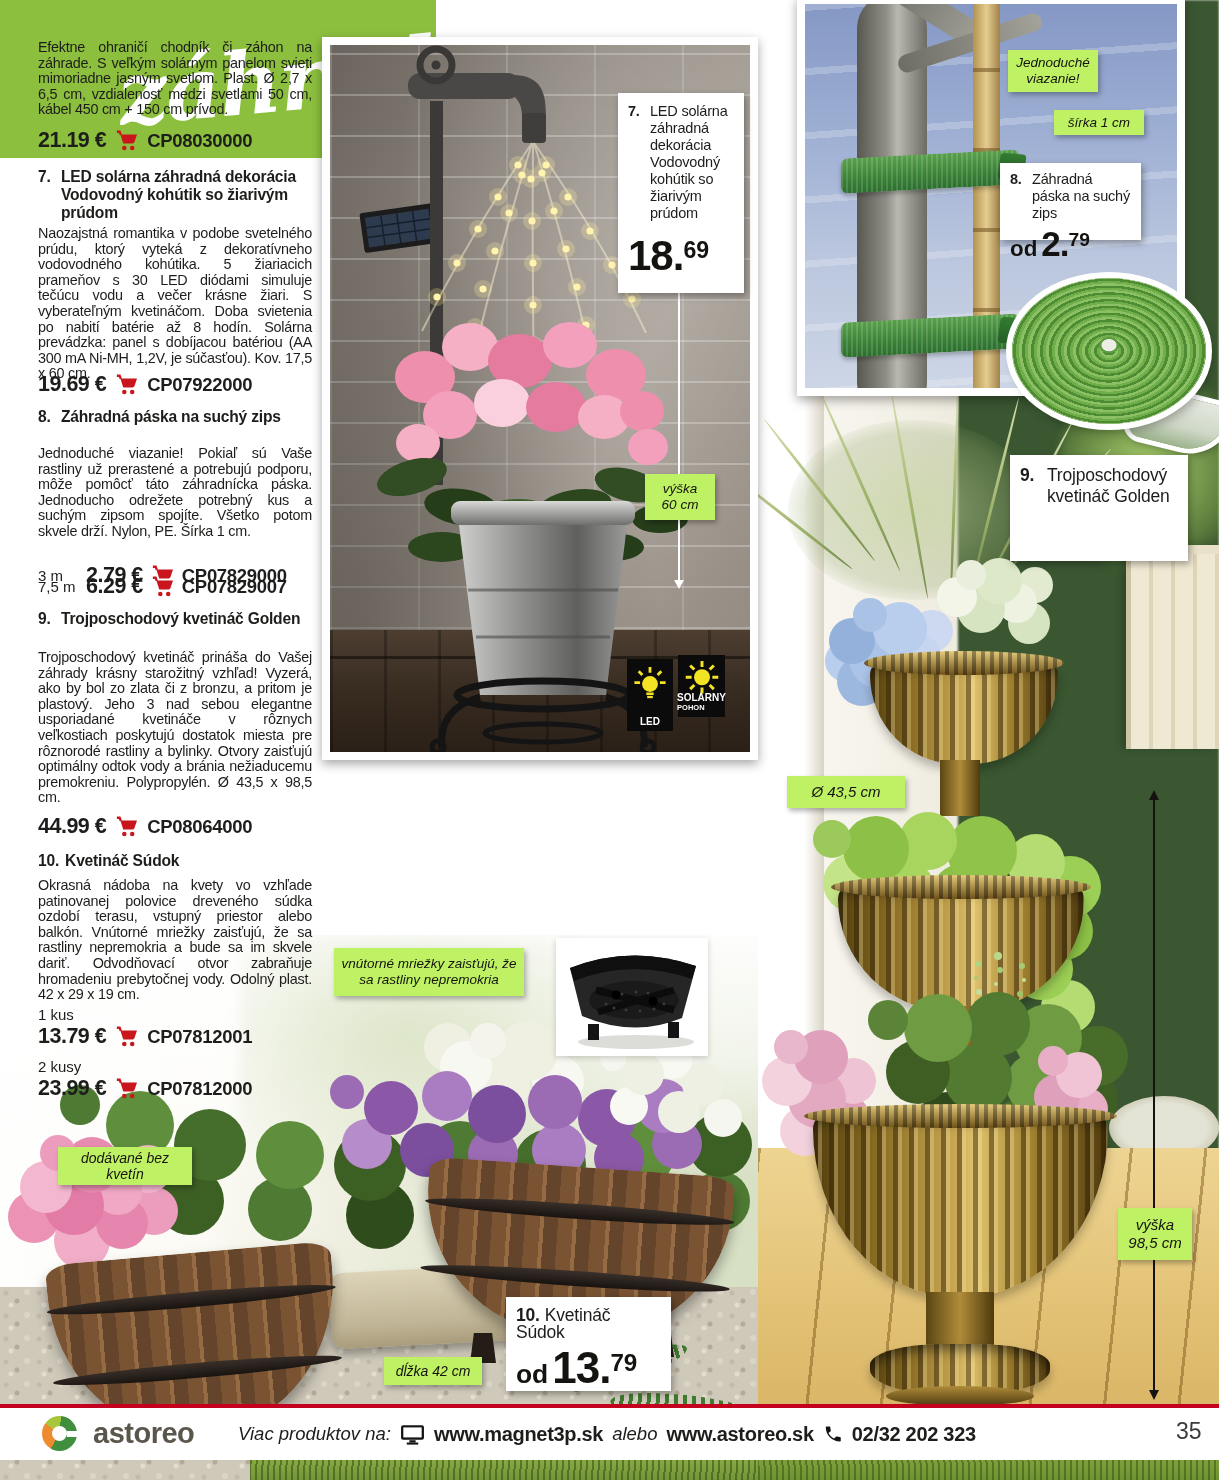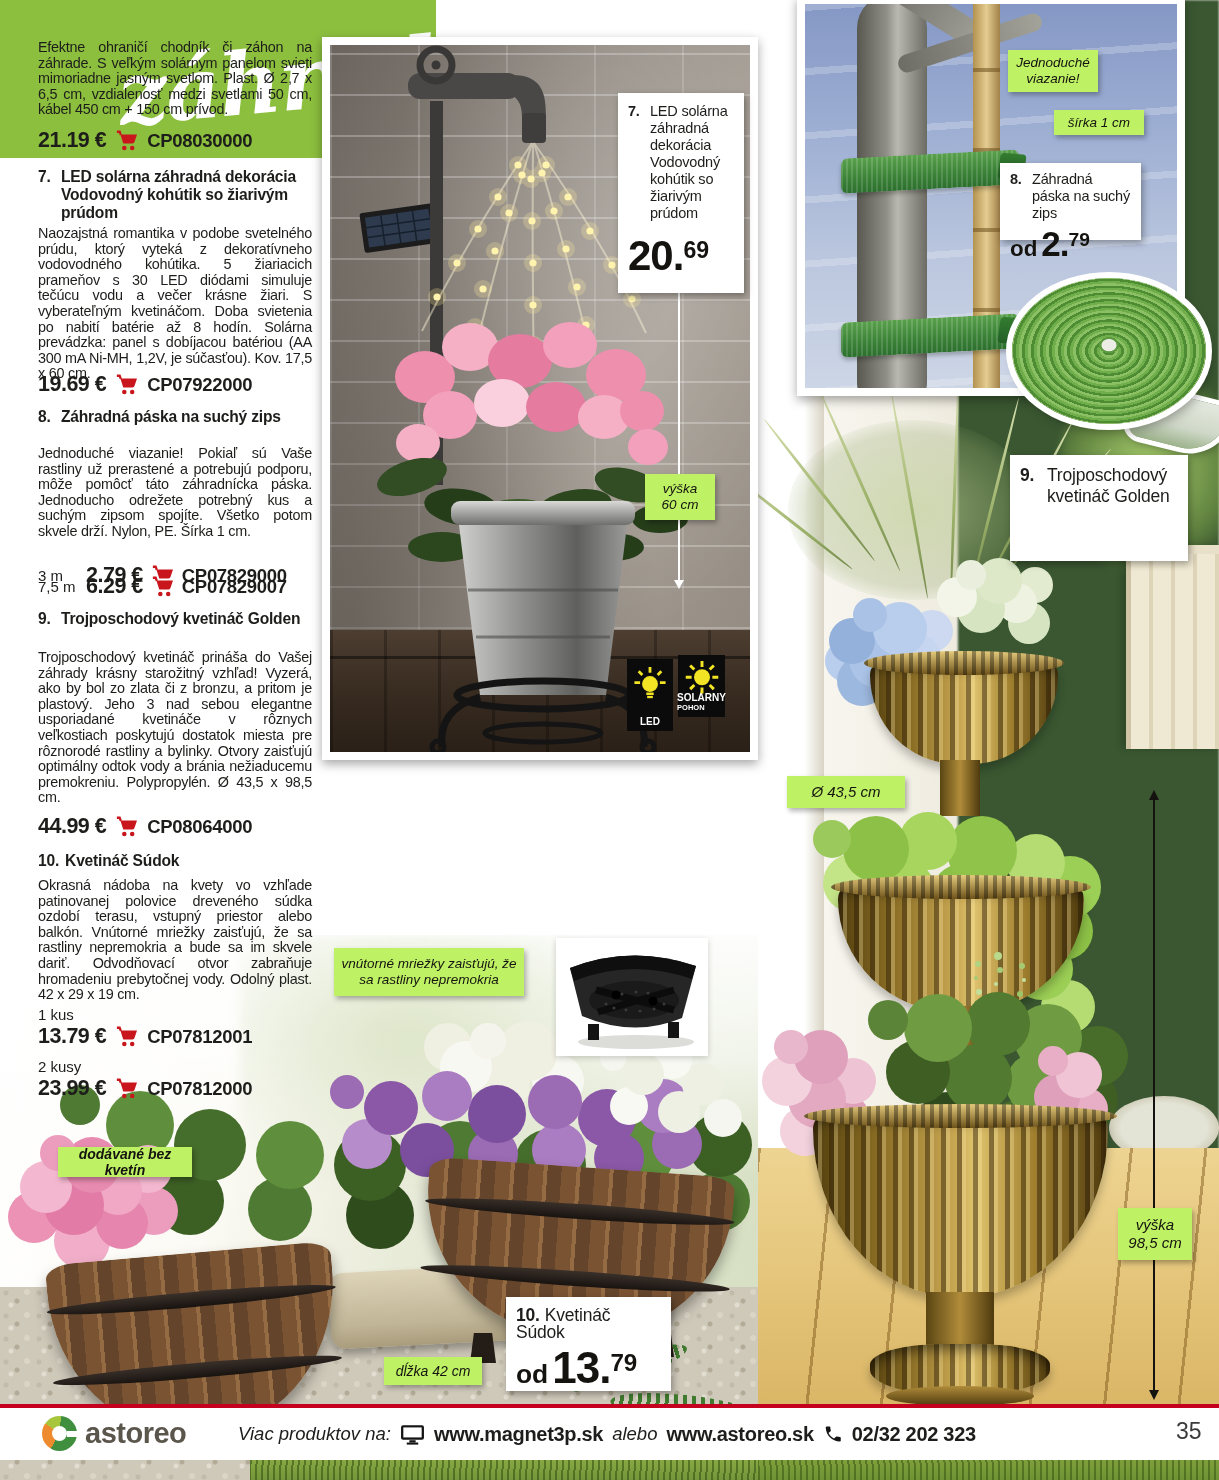--- a/index.html
+++ b/index.html
@@ -230,21 +230,21 @@
      background:repeating-linear-gradient(92deg, rgba(40,70,10,.5) 0 2px, transparent 2px 6px),
      linear-gradient(180deg,#93b248,#74953a);}
 
   
   #photo-insert{left:556px;top:938px;width:152px;height:118px;background:#fff;z-index:5;
      box-shadow:0 2px 6px rgba(0,0,0,.18);}
 
   
   #footer-line{left:0;top:1404px;width:1219px;height:4px;background:#c4001e;z-index:9;}
   #footer{left:0;top:1408px;width:1219px;height:52px;background:#fff;z-index:9;}
-  #logo{position:absolute;left:42px;top:8px;display:flex;align-items:center;gap:8px;}
+  #logo{position:absolute;left:42px;top:8px;display:flex;align-items:center;gap:16px;}
   .logo-mark{width:35px;height:35px;border-radius:50%;position:relative;
      background:conic-gradient(from 210deg, #ef8b2f 0 95deg, #a8c63c 95deg 155deg, #3f8f3f 155deg 360deg);}
   .logo-mark::after{content:"";position:absolute;inset:10px;background:#fff;border-radius:50%;}
   .logo-mark::before{content:"";position:absolute;right:-1px;top:15px;width:11px;height:6px;background:#fff;z-index:2;}
   .logo-text{font-size:29px;font-weight:bold;color:#5b564c;letter-spacing:-0.5px;}
   #footer-links{position:absolute;left:238px;top:6px;height:40px;display:flex;align-items:center;gap:9px;}
   .f-it{font-style:italic;font-size:18.5px;}
   .f-b{font-weight:bold;font-size:20px;letter-spacing:-0.3px;}
   #page-num{position:absolute;left:1176px;top:10px;font-size:23px;color:#3a3a3a;}
 
@@ -442,21 +442,21 @@
           <ellipse cx="213" cy="688" rx="58" ry="9" stroke-width="5"></ellipse>
           <circle cx="108" cy="702" r="6" stroke-width="5"></circle>
           <circle cx="318" cy="702" r="6" stroke-width="5"></circle>
         </g>
       </svg>
     </div>
   </div>
 
   <div id="badge7" class="badge" style="left:618px;top:93px;width:126px;height:200px;">
     <div class="b-title"><span class="bnum">7.</span><span>LED solárna záhradná dekorácia Vodovodný kohútik so žiarivým prúdom</span></div>
-    <div class="b-price"><span>20.</span><span class="b-dec">69</span></div>
+    <div class="b-price"><span>18.</span><span class="b-dec">69</span></div>
   </div>
 
   <div class="mline" style="left:678px;top:106px;height:368px;background:#fff;"></div>
   <div class="ah" style="left:674px;top:98px;border-left:5px solid transparent;border-right:5px solid transparent;border-bottom:9px solid #fff;"></div>
   <div class="wbox" style="left:645px;top:474px;width:70px;height:46px;">výška
 60 cm</div>
   <div class="mline" style="left:678px;top:520px;height:62px;background:#fff;"></div>
   <div class="ah" style="left:674px;top:580px;border-left:5px solid transparent;border-right:5px solid transparent;border-top:9px solid #fff;"></div>
 
   <div class="pictobadge" style="left:627px;top:659px;width:46px;height:72px;">
@@ -545,21 +545,21 @@
           <circle cx="108" cy="66" r="1.5"></circle>
           <circle cx="66" cy="56" r="1.5"></circle>
           <circle cx="80" cy="54" r="1.5"></circle>
           <circle cx="92" cy="55" r="1.5"></circle>
         </g>
       <rect x="32" y="86" width="11" height="16" fill="#141414"></rect>
       <rect x="112" y="84" width="11" height="16" fill="#141414"></rect>
     </svg>
   </div>
 
-  <div class="wbox" style="left:58px;top:1147px;width:134px;height:30px;font-size:14px;font-weight:bold;">dodávané bez kvetín</div>
+  <div class="wbox" style="left:58px;top:1147px;width:134px;height:38px;font-size:14px;">dodávané bez kvetín</div>
   <div class="wbox" style="left:384px;top:1357px;width:98px;height:28px;font-size:14px;">dĺžka 42 cm</div>
   <div id="badge10" class="badge" style="left:506px;top:1297px;width:165px;height:94px;">
     <div class="b-title inline"><span class="bnum">10.</span><span>Kvetináč Súdok</span></div>
     <div class="b-price"><span class="b-od">od</span><span>13.</span><span class="b-dec">79</span></div>
   </div>
 
   <div id="left-col" class="abs">
     <p class="lc body" style="top:0;">Efektne ohraničí chodník či záhon na záhrade. S veľkým solárnym panelom svieti mimoriadne jasným svetlom. Plast. Ø 2,7 x 6,5 cm, vzdialenosť medzi svetlami 50 cm, kábel 450 cm + 150 cm prívod.</p>
     <div class="lc price-row" style="top:88px;">
       <span class="price">21.19 €</span>

